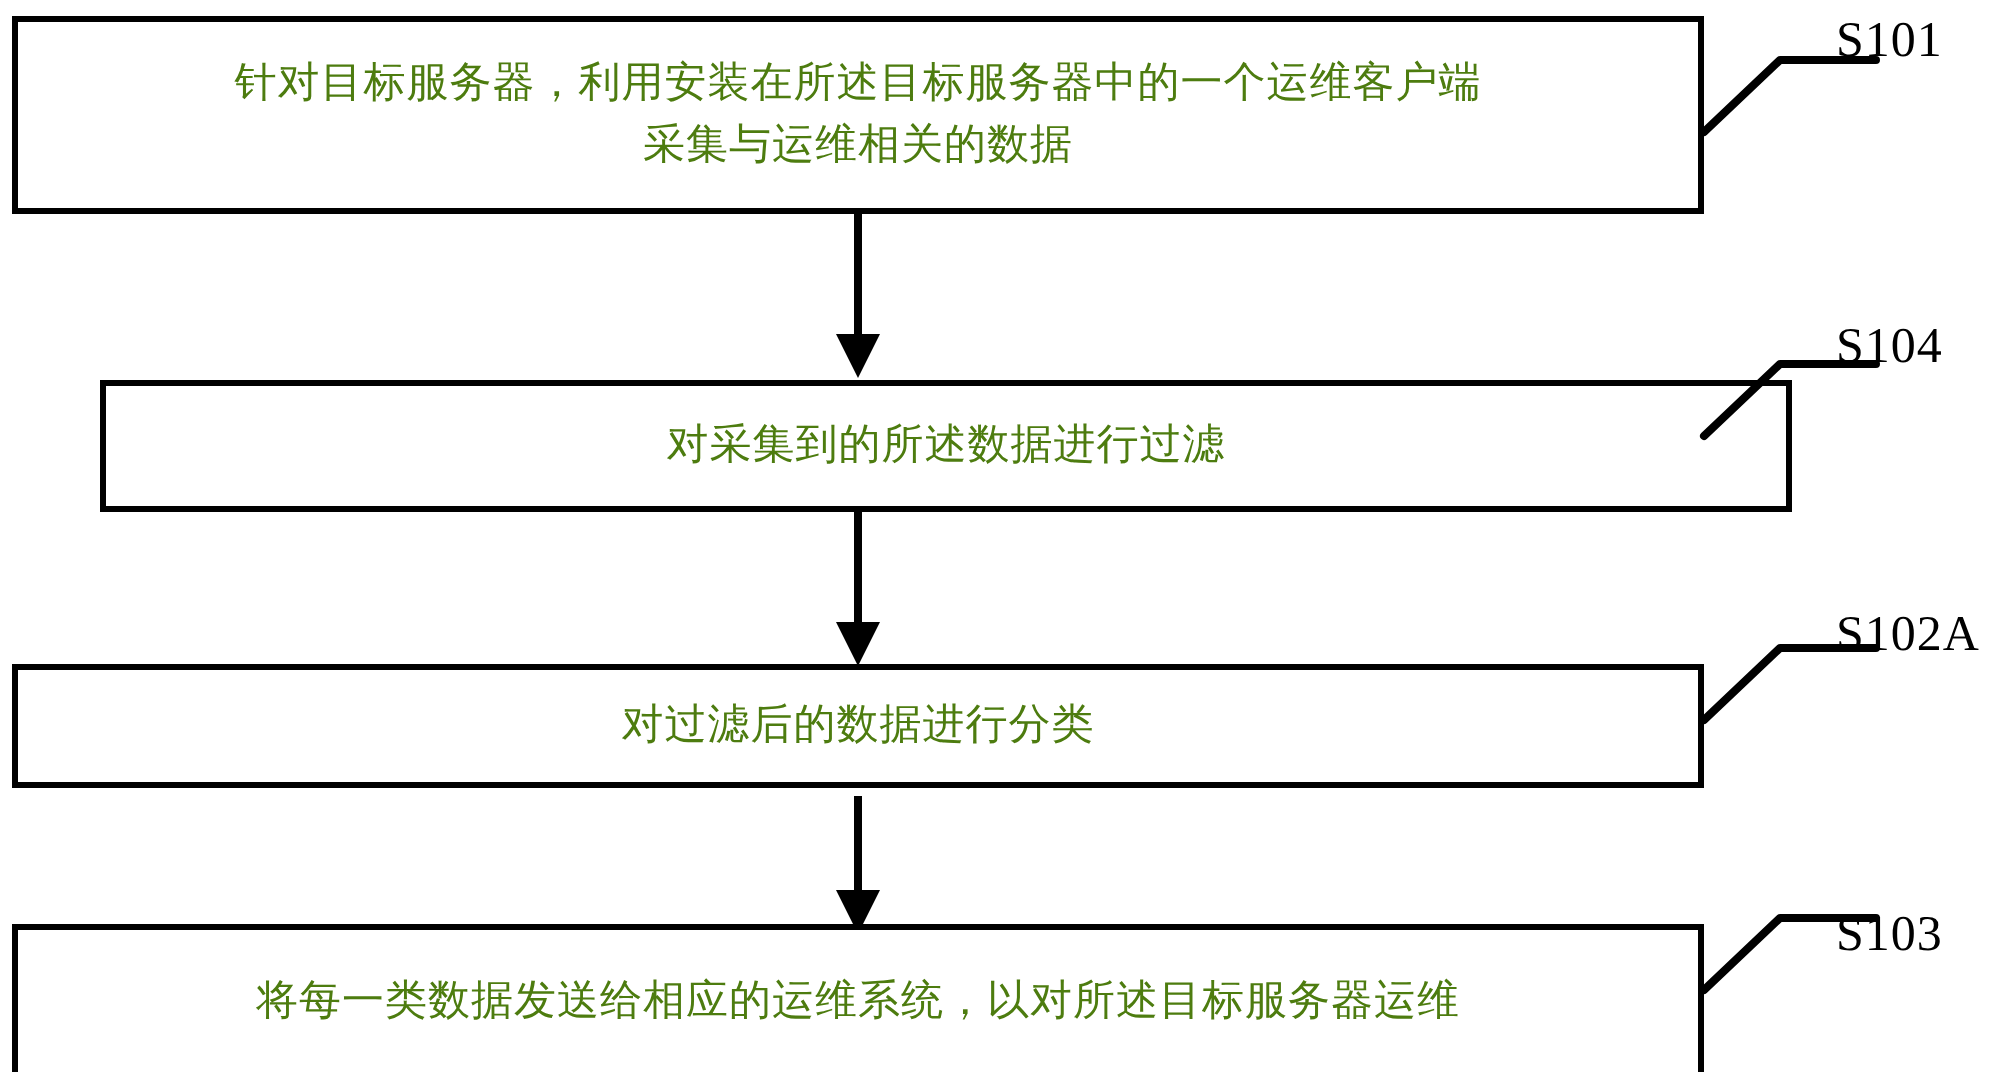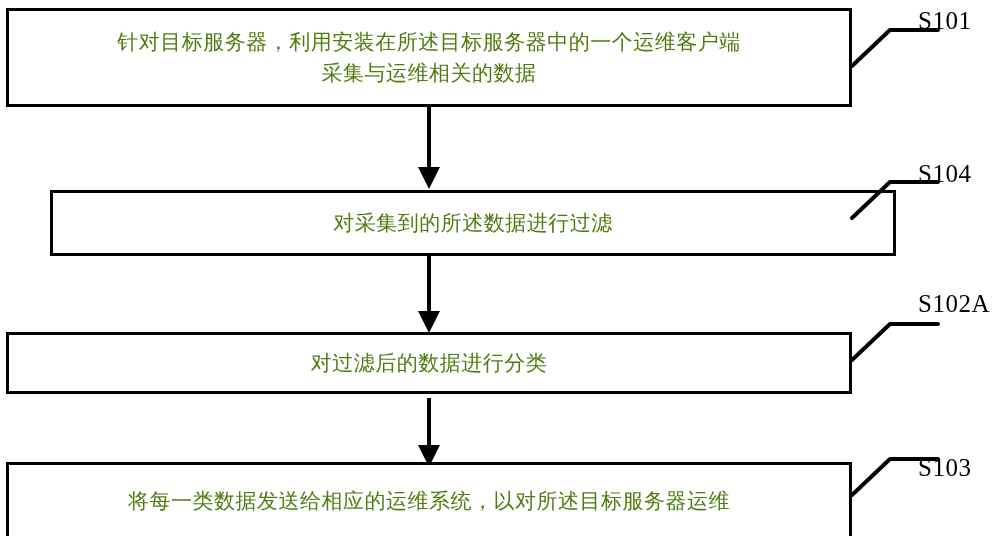--- a/index.html
+++ b/index.html
@@ -83,21 +83,21 @@
     <line x1="15" y1="0" x2="15" y2="57" stroke="#000000" stroke-width="4"></line>
     <polygon points="4,55 26,55 15,77" fill="#000000"></polygon>
   </svg>
 
   <div class="step-box" style="left:6px; top:332px; width:846px; height:62px;">
     <div class="step-text">对过滤后的数据进行分类</div>
   </div>
   <svg class="leader-svg" style="left:846px; top:302px;" width="110" height="62" viewBox="0 0 110 62">
     <polyline points="6,58 44,22 92,22" fill="none" stroke="#000000" stroke-width="4" stroke-linejoin="round" stroke-linecap="round"></polyline>
   </svg>
-  <div class="step-label" style="left:918px; top:290px;">S102A</div>
+  <div class="step-label" style="left:918px; top:304px;">S102A</div>
 
   <svg class="arrow-svg" style="left:414px; top:398px;" width="32" height="70" viewBox="0 0 32 70">
     <line x1="15" y1="0" x2="15" y2="49" stroke="#000000" stroke-width="4"></line>
     <polygon points="4,47 26,47 15,69" fill="#000000"></polygon>
   </svg>
 
   <div class="step-box" style="left:6px; top:462px; width:846px; height:79px;justify-content:center;">
     <div class="step-text">将每一类数据发送给相应的运维系统，以对所述目标服务器运维</div>
   </div>
   <svg class="leader-svg" style="left:846px; top:437px;" width="110" height="62" viewBox="0 0 110 62">

